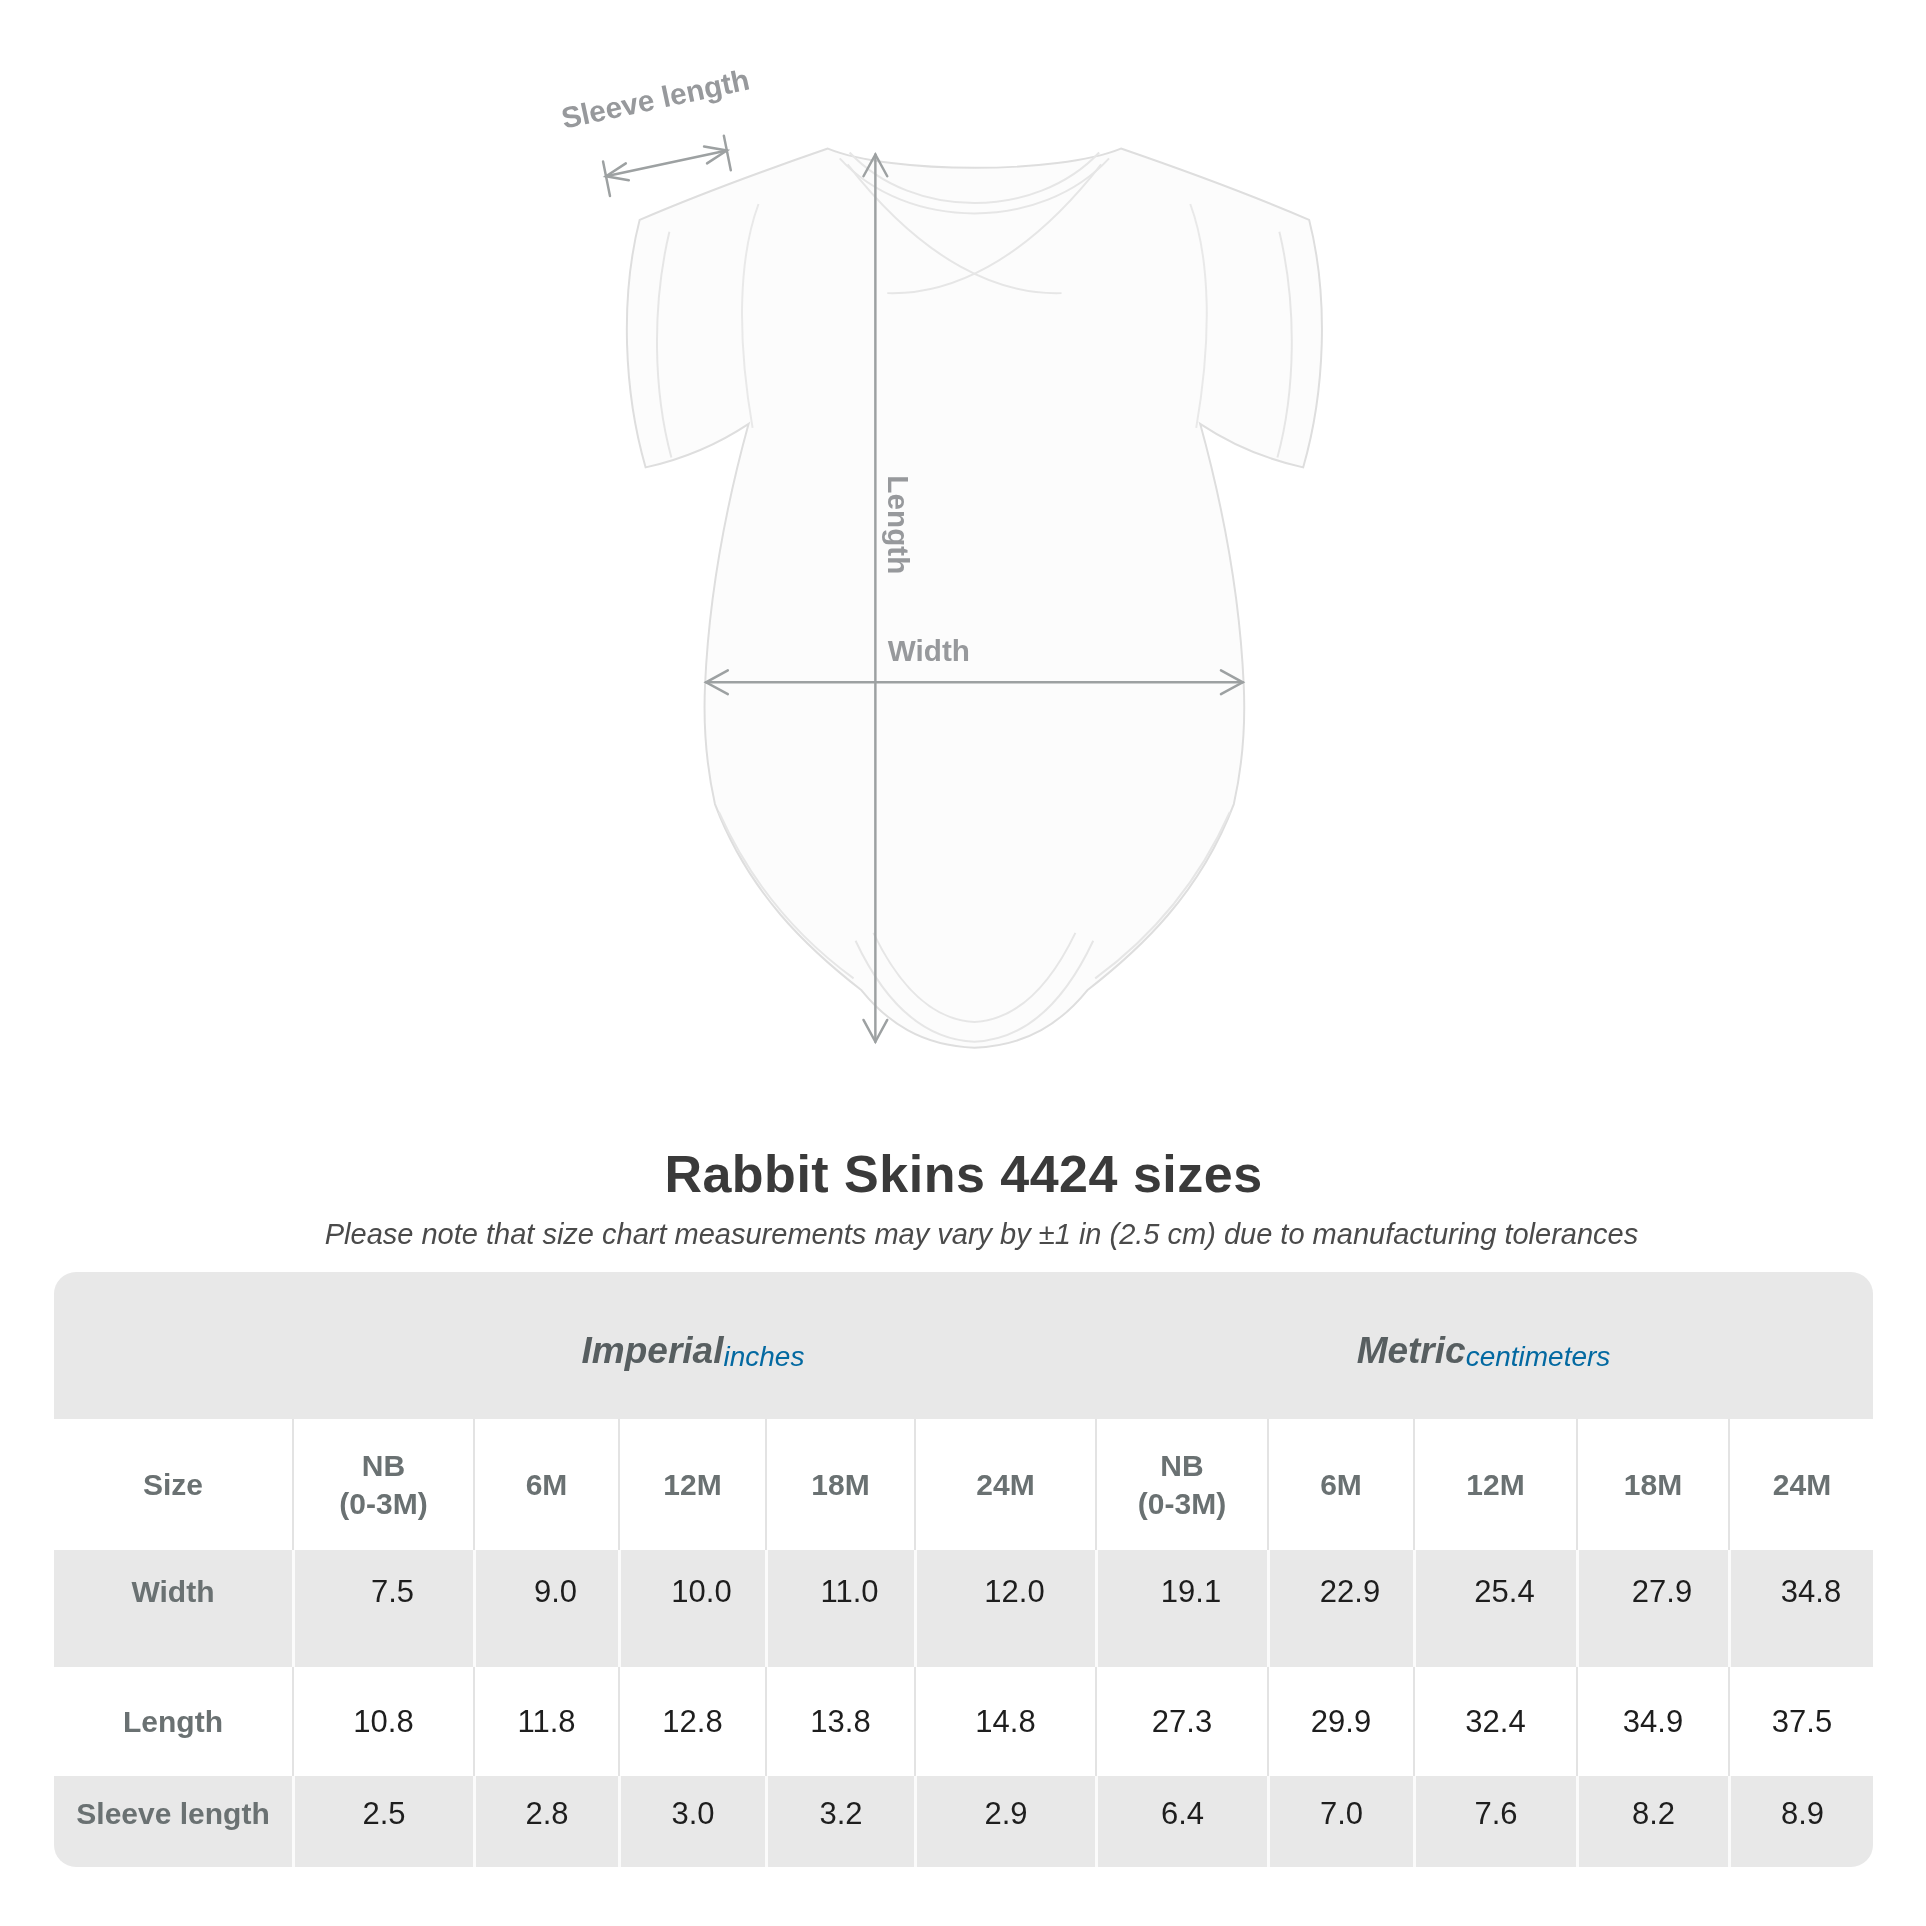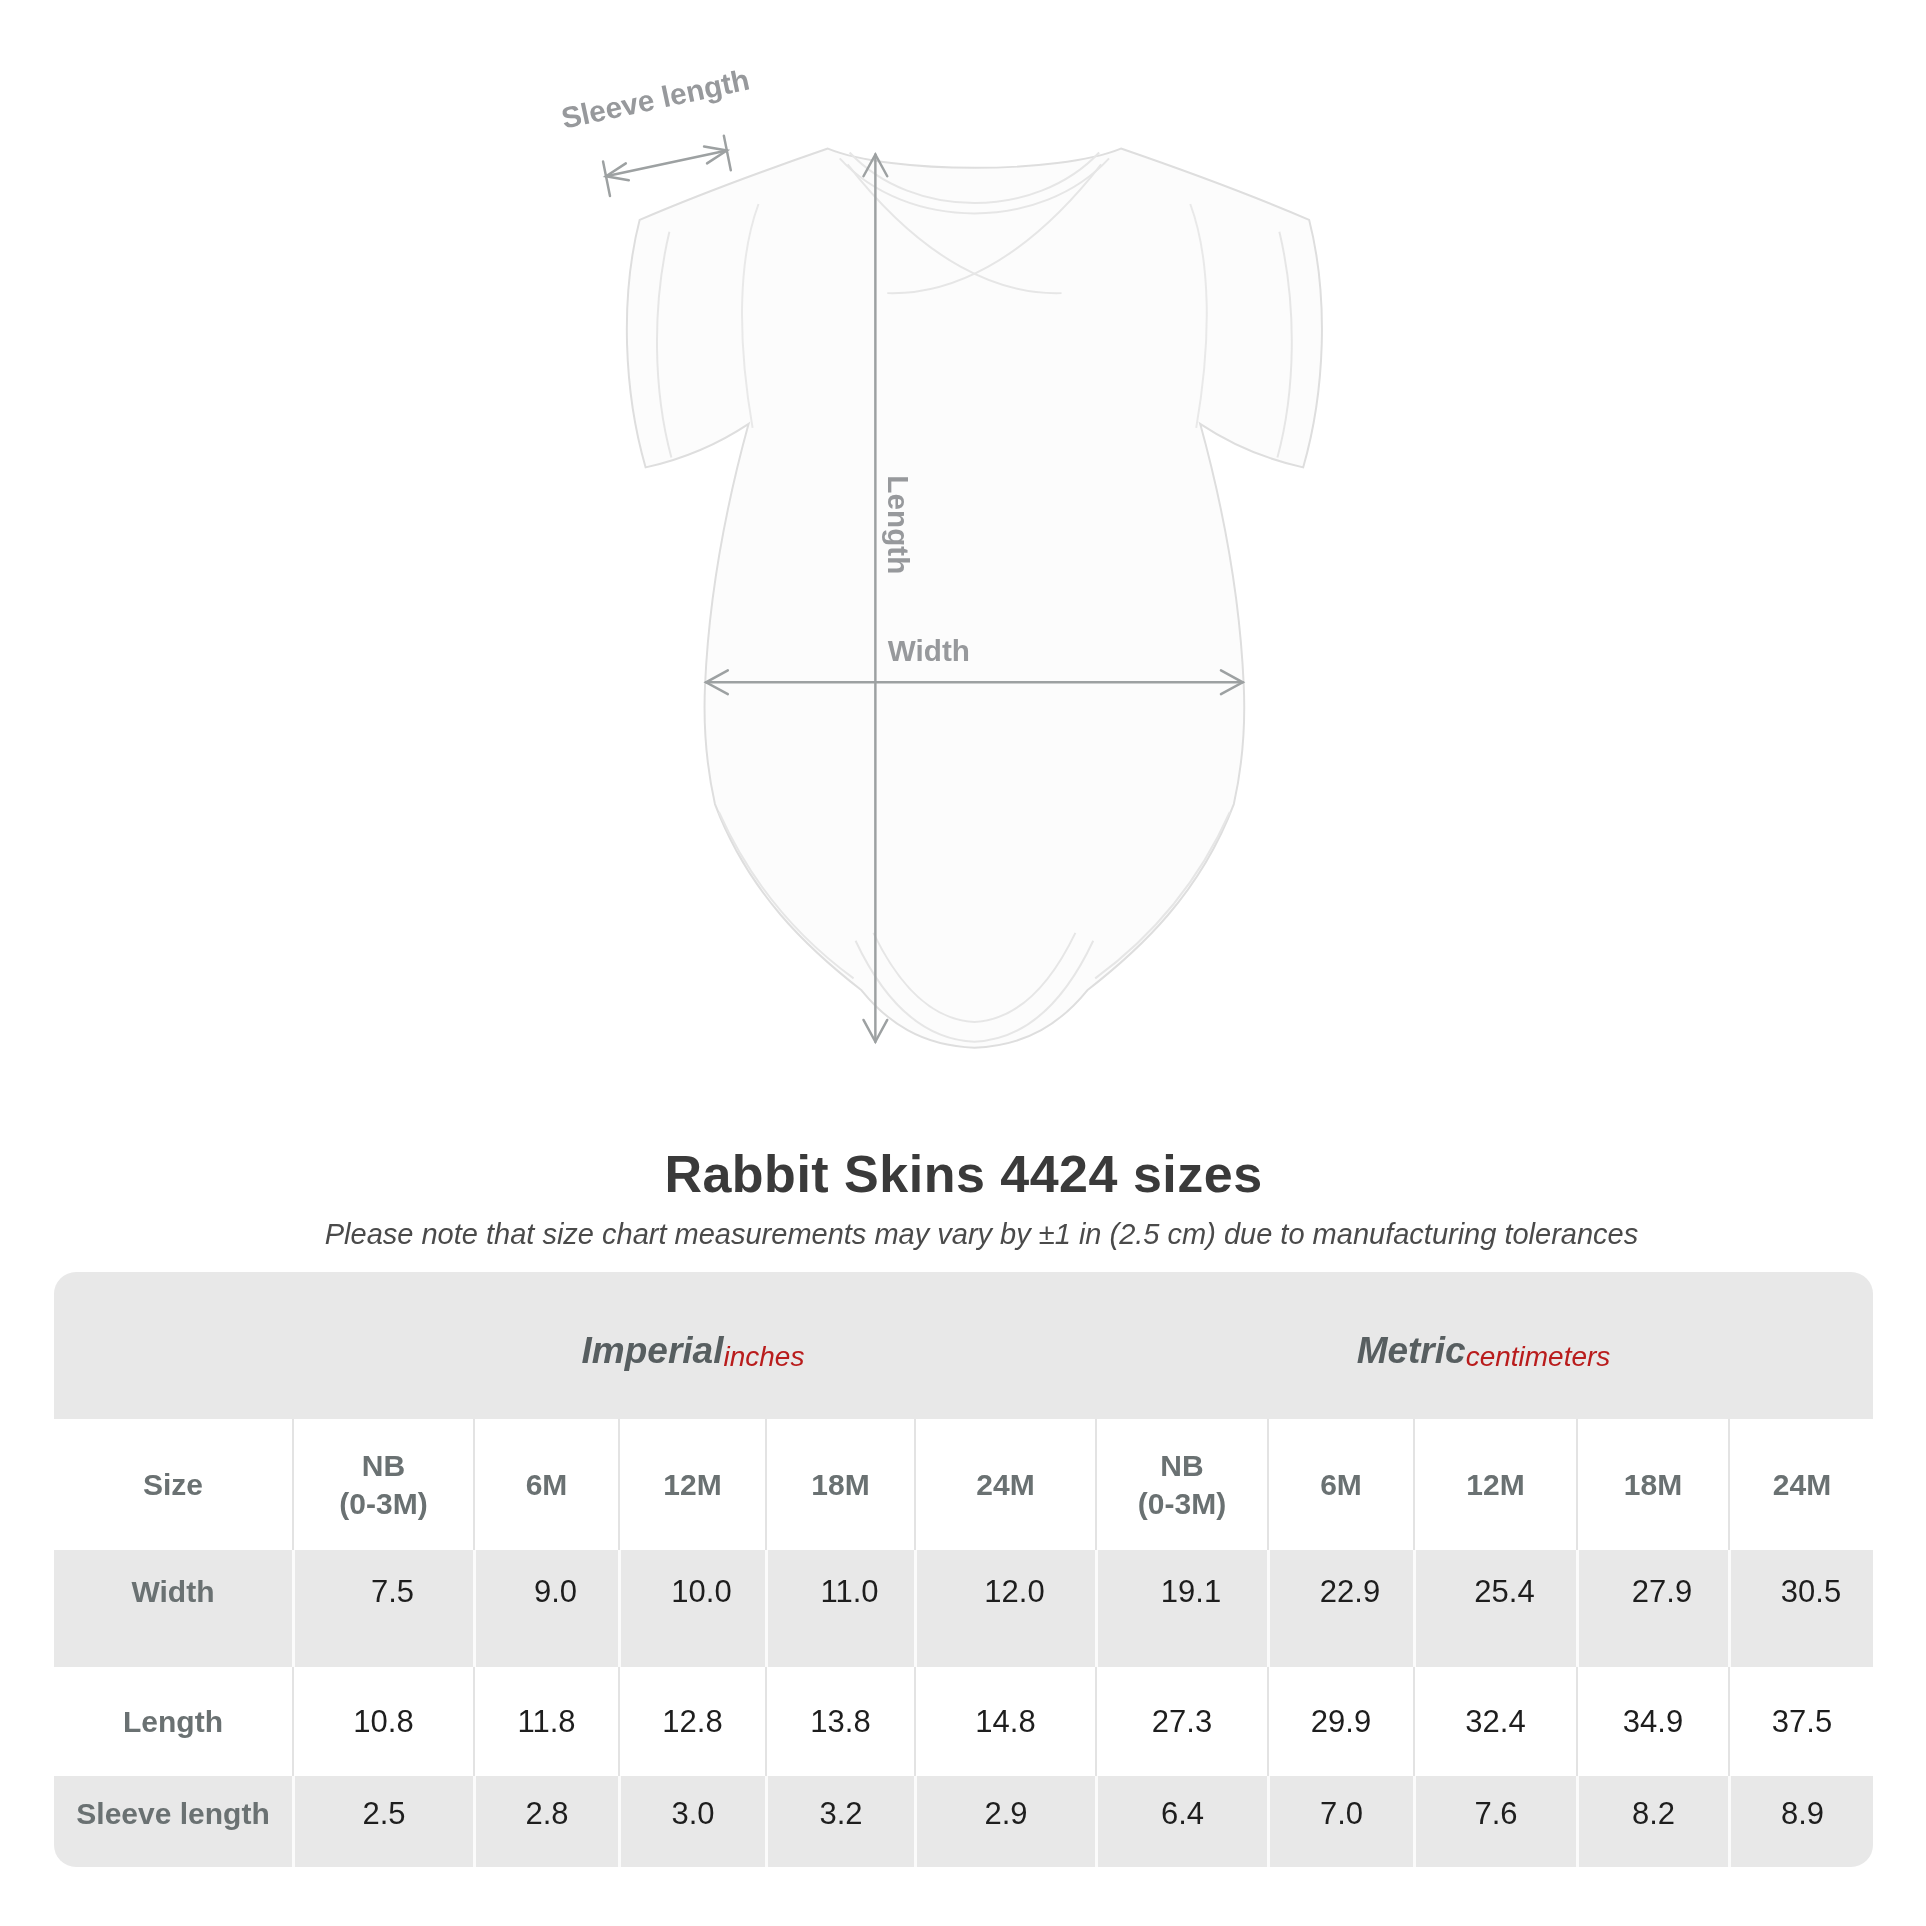--- a/index.html
+++ b/index.html
@@ -32,21 +32,21 @@
   }
   .group-band {
     position:relative; height:147px; background:#e8e8e8;
     border-radius:22px 22px 0 0;
   }
   .group-block { position:absolute; top:0; height:100%; display:flex; 
     align-items:center; justify-content:center; padding-top:10px; box-sizing:border-box; }
   .group-imperial { left:238px; width:802px; }
   .group-metric  { left:1040px; width:779px; }
   .group-label { font-size:37px; font-weight:bold; font-style:italic; color:#575e60; }
-  .group-unit  { margin-top:12px; font-size:28px; font-style:italic; color:#b91c1c; }
+  .group-unit  { margin-top:12px; font-size:28px; font-style:italic; color:#0369a1; }
 
   .r-colhead { height:131px; background:#ffffff; }
   .r-width   { height:117px; background:#e8e8e8; }
   .r-length  { height:109px; background:#ffffff; }
   .r-sleeve  { height:91px;  background:#e8e8e8; border-radius:0 0 22px 22px; overflow:hidden; }
 
   .cell {
     display:flex; align-items:center; justify-content:center;
     text-align:center; box-sizing:border-box;
   }
@@ -180,21 +180,21 @@
     <div class="cell rowlab">Width</div>
     <div class="cell val">7.5</div>
     <div class="cell val">9.0</div>
     <div class="cell val">10.0</div>
     <div class="cell val">11.0</div>
     <div class="cell val">12.0</div>
     <div class="cell val">19.1</div>
     <div class="cell val">22.9</div>
     <div class="cell val">25.4</div>
     <div class="cell val">27.9</div>
-    <div class="cell val">30.5</div>
+    <div class="cell val">34.8</div>
   </div>
 
   <div class="trow r-length">
     <div class="cell rowlab">Length</div>
     <div class="cell val">10.8</div>
     <div class="cell val">11.8</div>
     <div class="cell val">12.8</div>
     <div class="cell val">13.8</div>
     <div class="cell val">14.8</div>
     <div class="cell val">27.3</div>

